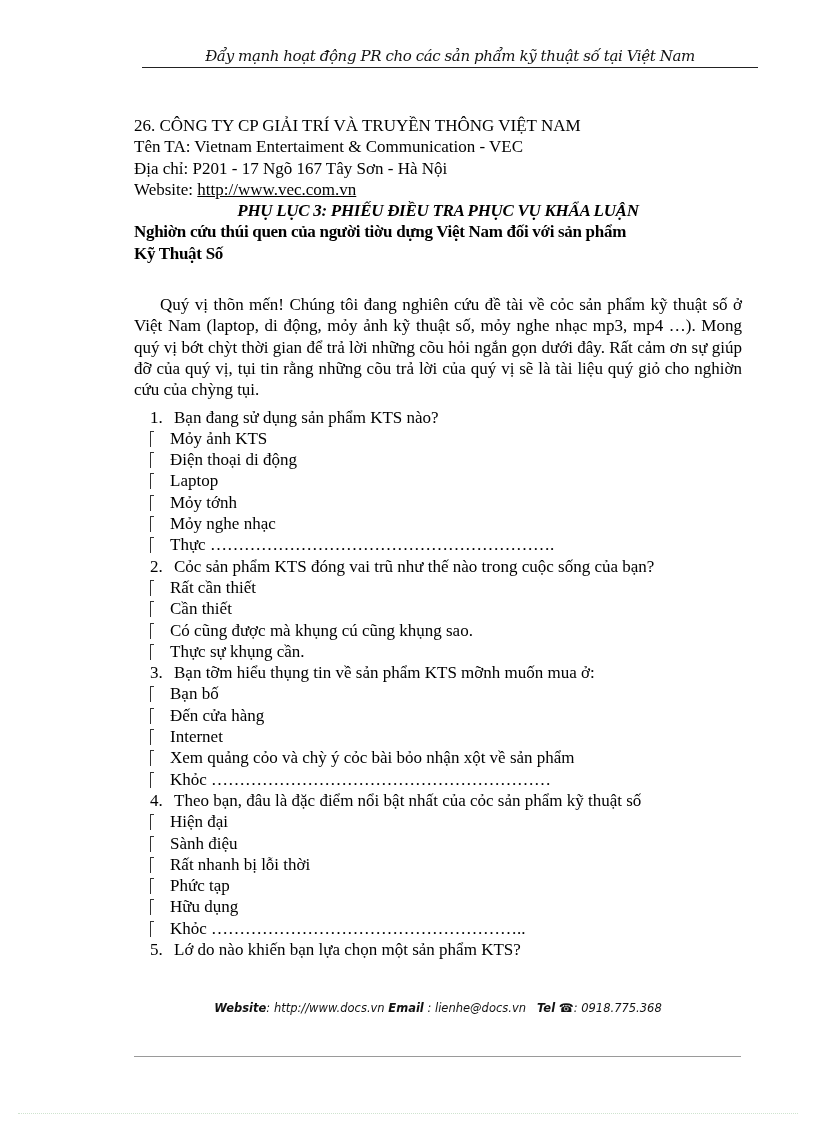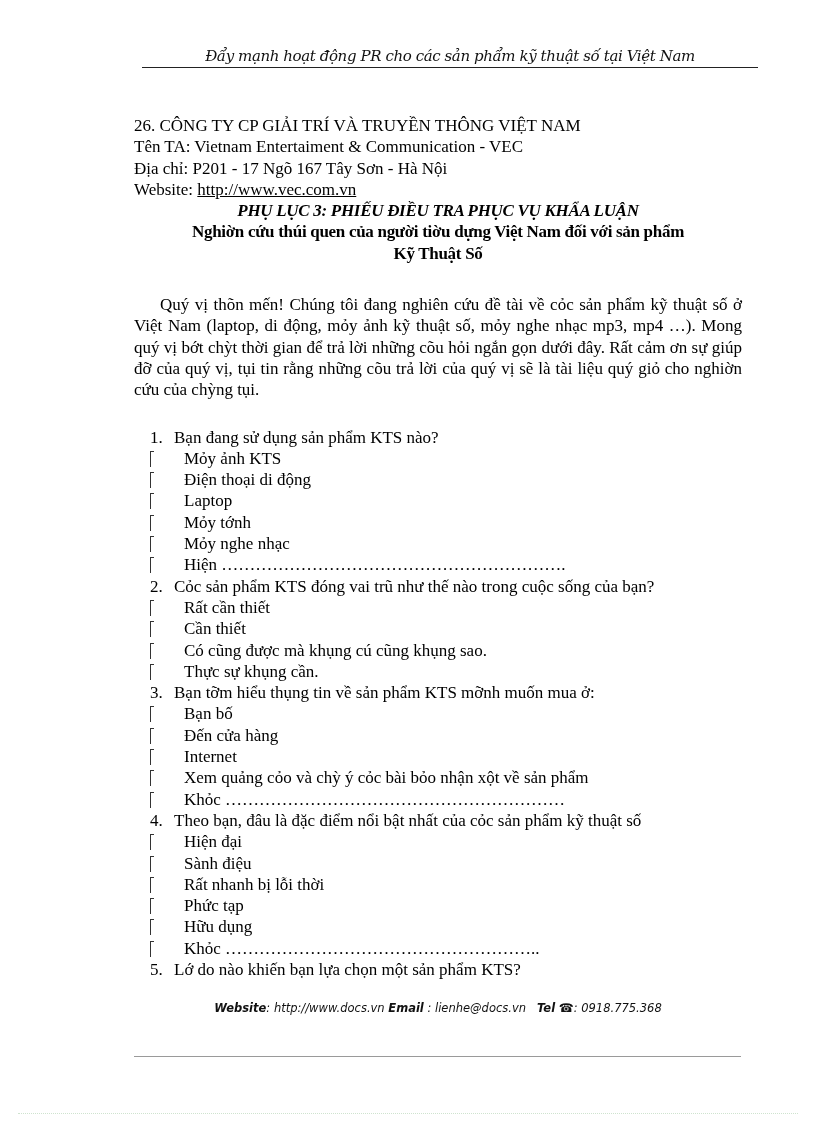--- a/index.html
+++ b/index.html
@@ -55,46 +55,45 @@
     }
     .appendix-title {
       text-align: center;
       font-weight: bold;
       font-style: italic;
       margin: 0;
       font-size: 17px;
       letter-spacing: -0.3px;
     }
     .survey-title {
-      text-align: center;
       font-weight: bold;
       margin: 0;
       font-size: 17px;
       letter-spacing: -0.3px;
     }
     .intro {
       margin: 30px 0 0 0;
       text-align: justify;
       text-indent: 26px;
     }
     .questions {
-      margin-top: 26px;
+      margin-top: 6px;
       padding-left: 16px;
     }
     .question {
       margin: 0;
       white-space: nowrap;
     }
     .q-num {
       display: inline-block;
       width: 24px;
     }
     .option {
       position: relative;
-      padding-left: 34px;
+      padding-left: 20px;
       margin: 0;
       white-space: nowrap;
     }
     .option .box {
       position: absolute;
       left: 0px;
       top: 3px;
       width: 4px;
       height: 16px;
       border-left: 1.3px solid #333;
@@ -160,21 +159,21 @@
   <p class="intro">Quý vị thõn mến!  Chúng tôi đang nghiên  cứu đề tài về cỏc sản phẩm kỹ thuật số ở Việt Nam (laptop, di động, mỏy ảnh kỹ thuật số, mỏy nghe nhạc mp3, mp4 …). Mong quý vị bớt chỳt thời gian để trả lời những cõu hỏi ngắn gọn dưới đây. Rất cảm ơn sự giúp đỡ của quý vị, tụi tin rằng những cõu trả lời của quý vị sẽ là tài liệu  quý giỏ cho nghiờn  cứu của chỳng tụi.</p>
 
   <div class="questions">
 
     <p class="question"><span class="q-num">1.</span><span>Bạn đang sử dụng sản phẩm KTS nào?</span></p>
     <p class="option"><span class="box"></span><span>Mỏy ảnh KTS</span></p>
     <p class="option"><span class="box"></span><span>Điện thoại di động</span></p>
     <p class="option"><span class="box"></span><span>Laptop</span></p>
     <p class="option"><span class="box"></span><span>Mỏy tớnh</span></p>
     <p class="option"><span class="box"></span><span>Mỏy nghe nhạc</span></p>
-    <p class="option"><span class="box"></span><span>Hiện …………………………………………………….</span></p>
+    <p class="option"><span class="box"></span><span>Thực …………………………………………………….</span></p>
 
     <p class="question"><span class="q-num">2.</span><span>Cỏc sản phẩm KTS đóng vai trũ như thế nào trong cuộc sống của bạn?</span></p>
     <p class="option"><span class="box"></span><span>Rất cần thiết</span></p>
     <p class="option"><span class="box"></span><span>Cần thiết</span></p>
     <p class="option"><span class="box"></span><span>Có cũng được mà khụng cú cũng khụng  sao.</span></p>
     <p class="option"><span class="box"></span></p>
     <p class="option"><span class="box"></span><span>Thực sự khụng  cần.</span></p>
 
     <p class="question"><span class="q-num">3.</span><span>Bạn tỡm hiểu thụng tin về sản phẩm KTS mỡnh muốn mua ở:</span></p>
     <p class="option"><span class="box"></span><span>Bạn bố</span></p>

